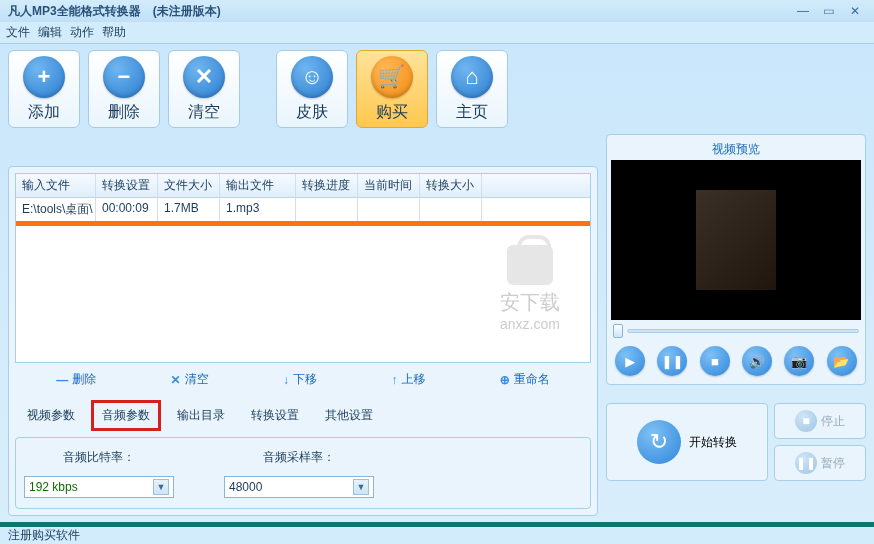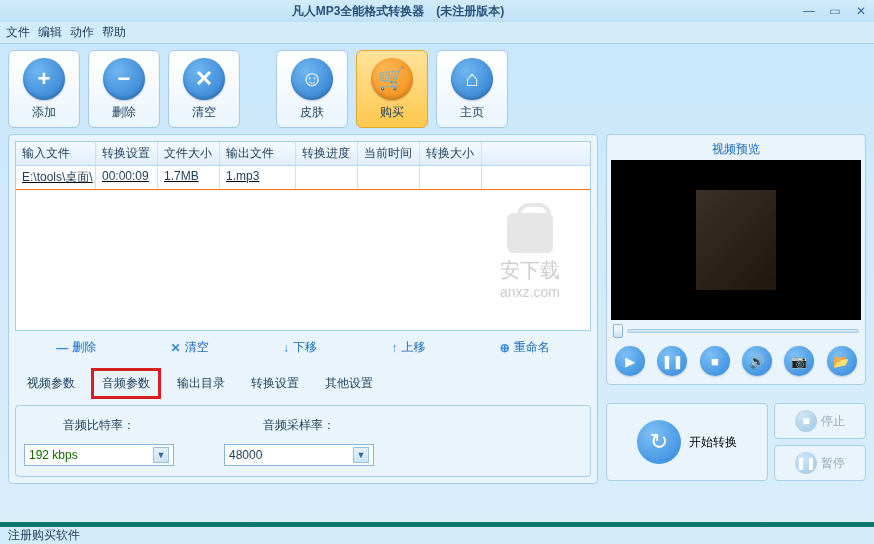--- a/index.html
+++ b/index.html
@@ -1,36 +1,36 @@
 <!DOCTYPE html>
 <html><head>
 <meta charset="utf-8">
 <style>
 * { box-sizing: border-box; margin: 0; padding: 0; font-family: "Microsoft YaHei", SimSun, sans-serif; }
 body { background: linear-gradient(#c9e6fb, #d9eefb); width: 874px; height: 544px; overflow: hidden; font-size: 12px; }
-.titlebar { height: 22px; background: linear-gradient(#d2ecfb,#c0e0f6); display: flex; align-items: center; padding: 0 2px; color: #2a527a; font-size: 12px; text-align: center; }
+.titlebar { height: 22px; background: linear-gradient(#d2ecfb,#c0e0f6); display: flex; align-items: center; padding: 0 8px; color: #2a527a; font-size: 12px; }
 .titlebar .title { flex: 1; font-weight: bold; }
 .win-btn { width: 22px; height: 16px; margin-left: 4px; display:flex; align-items:center; justify-content:center; color:#3a6a9a; cursor:pointer; }
 .menubar { height: 22px; display:flex; align-items:center; padding: 0 6px; gap: 8px; color:#1a3c5a; background: #d3ecfb; border-bottom:1px solid #a8cfe8; }
 .menubar span { cursor:pointer; }
 .content { padding: 6px 8px 0 8px; }
 .toolbar { display:flex; gap:8px; margin-bottom:6px; }
 .tool-btn { width:72px; height:78px; background:linear-gradient(#fff,#eaf5fd); border:1px solid #a5cbe6; border-radius:6px; display:flex; flex-direction:column; align-items:center; justify-content:center; gap:4px; cursor:pointer; }
 .tool-btn.orange { background: linear-gradient(#ffe29a,#ffc84f); border-color:#e0a830; }
 .tool-icon { width:42px; height:42px; border-radius:50%; display:flex; align-items:center; justify-content:center; background:radial-gradient(circle at 35% 30%, #6fb6f0, #2a7cd0); color:#fff; font-size:22px; font-weight:bold; box-shadow: inset 0 -2px 4px rgba(0,0,0,0.2), 0 1px 2px rgba(0,0,0,0.2); }
 .tool-icon.orange { background:radial-gradient(circle at 35% 30%, #ffb755, #f08a10); }
-.tool-label { color:#1a3c5a; font-size:12px; }
+.tool-label { color:#1a3c5a; font-size:16px; }
 .main-row { display:flex; gap:8px; }
-.left-panel { flex:1; background:#e9f4fc; border:1px solid #a8cfe8; border-radius:4px; padding:6px; display:flex; flex-direction:column; }
+.left-panel { flex:1; background:#e9f4fc; border:1px solid #a8cfe8; border-radius:4px; padding:6px; display:flex; flex-direction:column;margin-top:32px; }
 .table-wrap { background:#fff; border:1px solid #a8cfe8; height:190px; overflow:auto; position:relative; }
 .table-head { display:flex; background:linear-gradient(#f5faff,#e0eefb); border-bottom:1px solid #bcd6ea; }
 .th, .td { padding:3px 6px; border-right:1px solid #d0e0ee; font-size:12px; color:#1a3c5a; white-space:nowrap; overflow:hidden; }
 .th { font-weight:normal; }
 .col0{width:80px}.col1{width:62px}.col2{width:62px}.col3{width:76px}.col4{width:62px}.col5{width:62px}.col6{width:62px}
-.table-body .row { display:flex; border-bottom:1px solid #f97316;text-decoration:underline; }
+.table-body .row { display:flex; border-bottom:5px solid #f97316; }
 .watermark { position:absolute; right:30px; bottom:30px; color:#ddd; font-size:24px; text-align:center; pointer-events:none; }
 .watermark .bag { width:46px; height:40px; background:#e6e6e6; border-radius:6px; margin:0 auto 4px; position:relative; }
 .watermark .bag:before { content:""; position:absolute; top:-10px; left:10px; width:26px; height:18px; border:4px solid #e6e6e6; border-bottom:none; border-radius:12px 12px 0 0; }
 .watermark .cn { font-size:20px; color:#ccc; }
 .watermark .en { font-size:14px; color:#ccc; }
 .list-actions { display:flex; justify-content:space-around; align-items:center; padding:8px 4px; color:#1a6abf; font-size:12px; }
 .list-actions .la { display:flex; align-items:center; gap:4px; cursor:pointer; }
 .sym { color:#3a8be0; font-weight:bold; }
 .tabs-row { display:flex; gap:6px; padding:4px 2px; align-items:center; }
 .tab { padding:4px 8px; color:#1a3c5a; cursor:pointer; border:2px solid transparent; }

